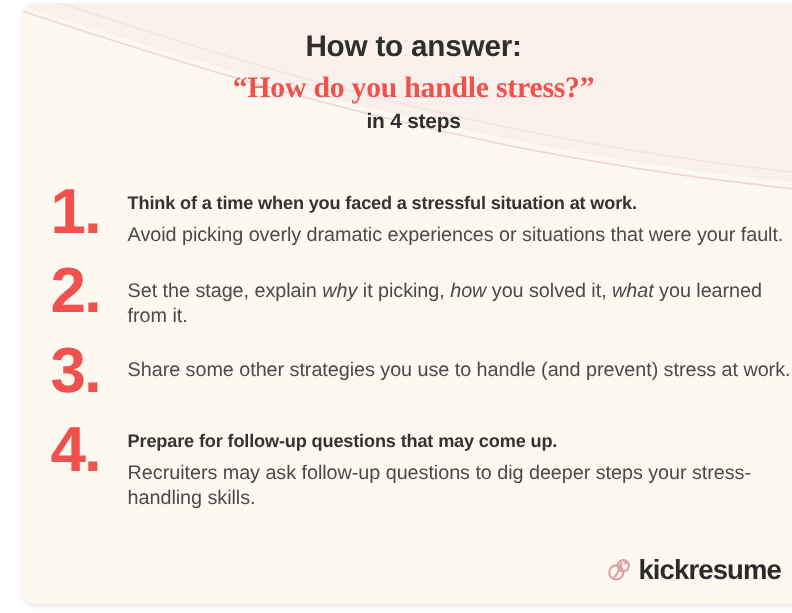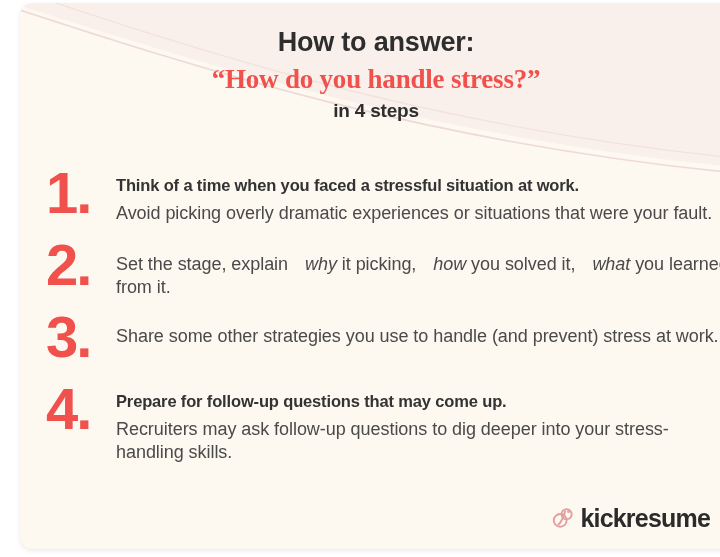--- a/index.html
+++ b/index.html
@@ -117,21 +117,20 @@
   }
   .step-desc {
     margin-top: 6px;
     font-size: 18px;
     color: #4a4a4a;
     line-height: 1.3;
     letter-spacing: -0.05px;
   }
   .step-desc em {
     font-style: italic;
-    margin-left: 12px;
   }
 
   
   .logo {
     position: absolute;
     right: 22px;
     bottom: 18px;
     display: flex;
     align-items: center;
     gap: 4px;
@@ -197,21 +196,21 @@
         <div class="step-number">3.</div>
         <div class="step-body">
           <div class="step-desc"><span>Share some other strategies you use to handle (and prevent) stress at work.</span><em></em><span></span><em></em><span></span><em></em><span></span></div>
         </div>
       </div>
 
       <div class="step">
         <div class="step-number">4.</div>
         <div class="step-body">
           <div class="step-heading">Prepare for follow-up questions that may come up.</div>
-          <div class="step-desc"><span>Recruiters may ask follow-up questions to dig deeper into your stress-handling skills.</span><em></em><span></span><em></em><span></span><em></em><span></span></div>
+          <div class="step-desc"><span>Recruiters may ask follow-up questions to dig deeper steps your stress-handling skills.</span><em></em><span></span><em></em><span></span><em></em><span></span></div>
         </div>
       </div>
 
     </div>
 
     <div class="logo">
       <span class="logo-mark">
         <svg viewBox="0 0 26 26" aria-hidden="true">
           <g fill="none" stroke="#e0a0a0" stroke-width="1.9">
             <circle cx="10.2" cy="15.4" r="6.4"></circle>

